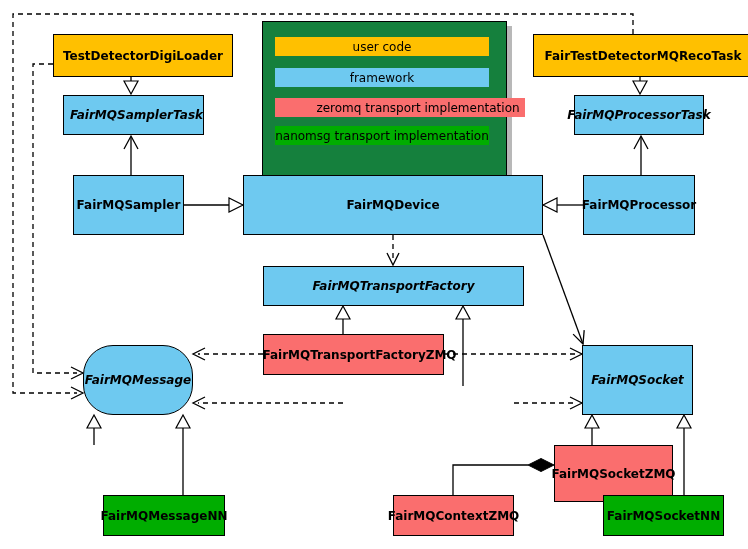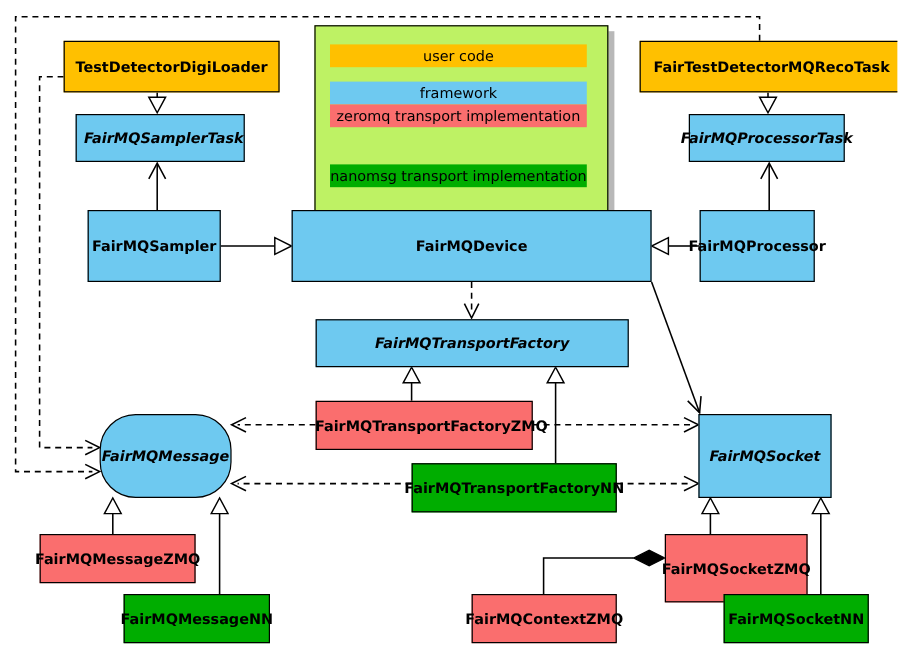--- a/index.html
+++ b/index.html
@@ -15,21 +15,21 @@
   .node{
     position:absolute;border:1.4px solid #000;display:flex;align-items:center;justify-content:center;
     box-sizing:border-box;font-weight:bold;font-size:12px;color:#000;text-align:center;white-space:nowrap;
   }
   .abstract{font-style:italic;}
   .cat-user{background:#FFC000;}
   .cat-framework{background:#6EC9F0;}
   .cat-zeromq{background:#FA6E6E;}
   .cat-nanomsg{background:#00AD00;}
   .legend{
-    position:absolute;left:262px;top:21px;width:245px;height:164px;background:#bef264;
+    position:absolute;left:262px;top:21px;width:245px;height:164px;background:#15803d;
     border:1.5px solid #000;box-sizing:border-box;box-shadow:5px 5px 0 #b8b8b8;
   }
   .lrow{
     position:absolute;left:12px;width:214px;height:19px;display:flex;align-items:center;justify-content:center;
     font-size:12px;font-weight:normal;color:#000;white-space:nowrap;
   }
 </style>
 </head>
 <body>
 
@@ -143,24 +143,24 @@
     </g>
   </svg>
 
   <div class="legend">
     <div class="lrow cat-user" style="top:15px;">
       <span>user code</span>
     </div>
     <div class="lrow cat-framework" style="top:46px;">
       <span>framework</span>
     </div>
-    <div class="lrow cat-zeromq" style="top:65px;">
+    <div class="lrow cat-zeromq" style="top:76px;padding-left:36px;">
       <span>zeromq transport implementation</span>
     </div>
-    <div class="lrow cat-nanomsg" style="top:115px;justify-content:center;">
+    <div class="lrow cat-nanomsg" style="top:104px;justify-content:center;">
       <span>nanomsg transport implementation</span>
     </div>
   </div>
 
   <div class="node cat-user" style="left:53px;top:34px;width:180px;height:43px;">
     <span>TestDetectorDigiLoader</span>
   </div>
   <div class="node cat-user" style="left:533px;top:34px;width:220px;height:43px;">
     <span>FairTestDetectorMQRecoTask</span>
   </div>
@@ -169,41 +169,35 @@
   </div>
   <div class="node cat-framework abstract" style="left:574px;top:95px;width:130px;height:40px;">
     <span>FairMQProcessorTask</span>
   </div>
   <div class="node cat-framework" style="left:73px;top:175px;width:111px;height:60px;">
     <span>FairMQSampler</span>
   </div>
   <div class="node cat-framework" style="left:243px;top:175px;width:300px;height:60px;">
     <span>FairMQDevice</span>
   </div>
-  <div class="node cat-framework" style="left:583px;top:175px;width:96px;height:60px;justify-content:center;">
+  <div class="node cat-framework" style="left:583px;top:175px;width:112px;height:60px;justify-content:center;">
     <span>FairMQProcessor</span>
   </div>
   <div class="node cat-framework abstract" style="left:263px;top:266px;width:261px;height:40px;">
     <span>FairMQTransportFactory</span>
   </div>
   <div class="node cat-zeromq" style="left:263px;top:334px;width:181px;height:41px;padding-left:12px;">
     <span>FairMQTransportFactoryZMQ</span>
   </div>
-  <div class="node cat-nanomsg" style="left:343px;top:386px;width:171px;height:41px;">
-    <span>FairMQTransportFactoryNN</span>
-  </div>
   <div class="node cat-framework abstract" style="left:83px;top:345px;width:110px;height:70px;border-radius:30px;">
     <span>FairMQMessage</span>
   </div>
   <div class="node cat-framework abstract" style="left:582px;top:345px;width:111px;height:70px;">
     <span>FairMQSocket</span>
   </div>
-  <div class="node cat-zeromq" style="left:33px;top:445px;width:130px;height:41px;">
-    <span>FairMQMessageZMQ</span>
-  </div>
   <div class="node cat-nanomsg" style="left:103px;top:495px;width:122px;height:41px;">
     <span>FairMQMessageNN</span>
   </div>
   <div class="node cat-zeromq" style="left:554px;top:445px;width:119px;height:57px;">
     <span>FairMQSocketZMQ</span>
   </div>
   <div class="node cat-zeromq" style="left:393px;top:495px;width:121px;height:41px;">
     <span>FairMQContextZMQ</span>
   </div>
   <div class="node cat-nanomsg" style="left:603px;top:495px;width:121px;height:41px;">

